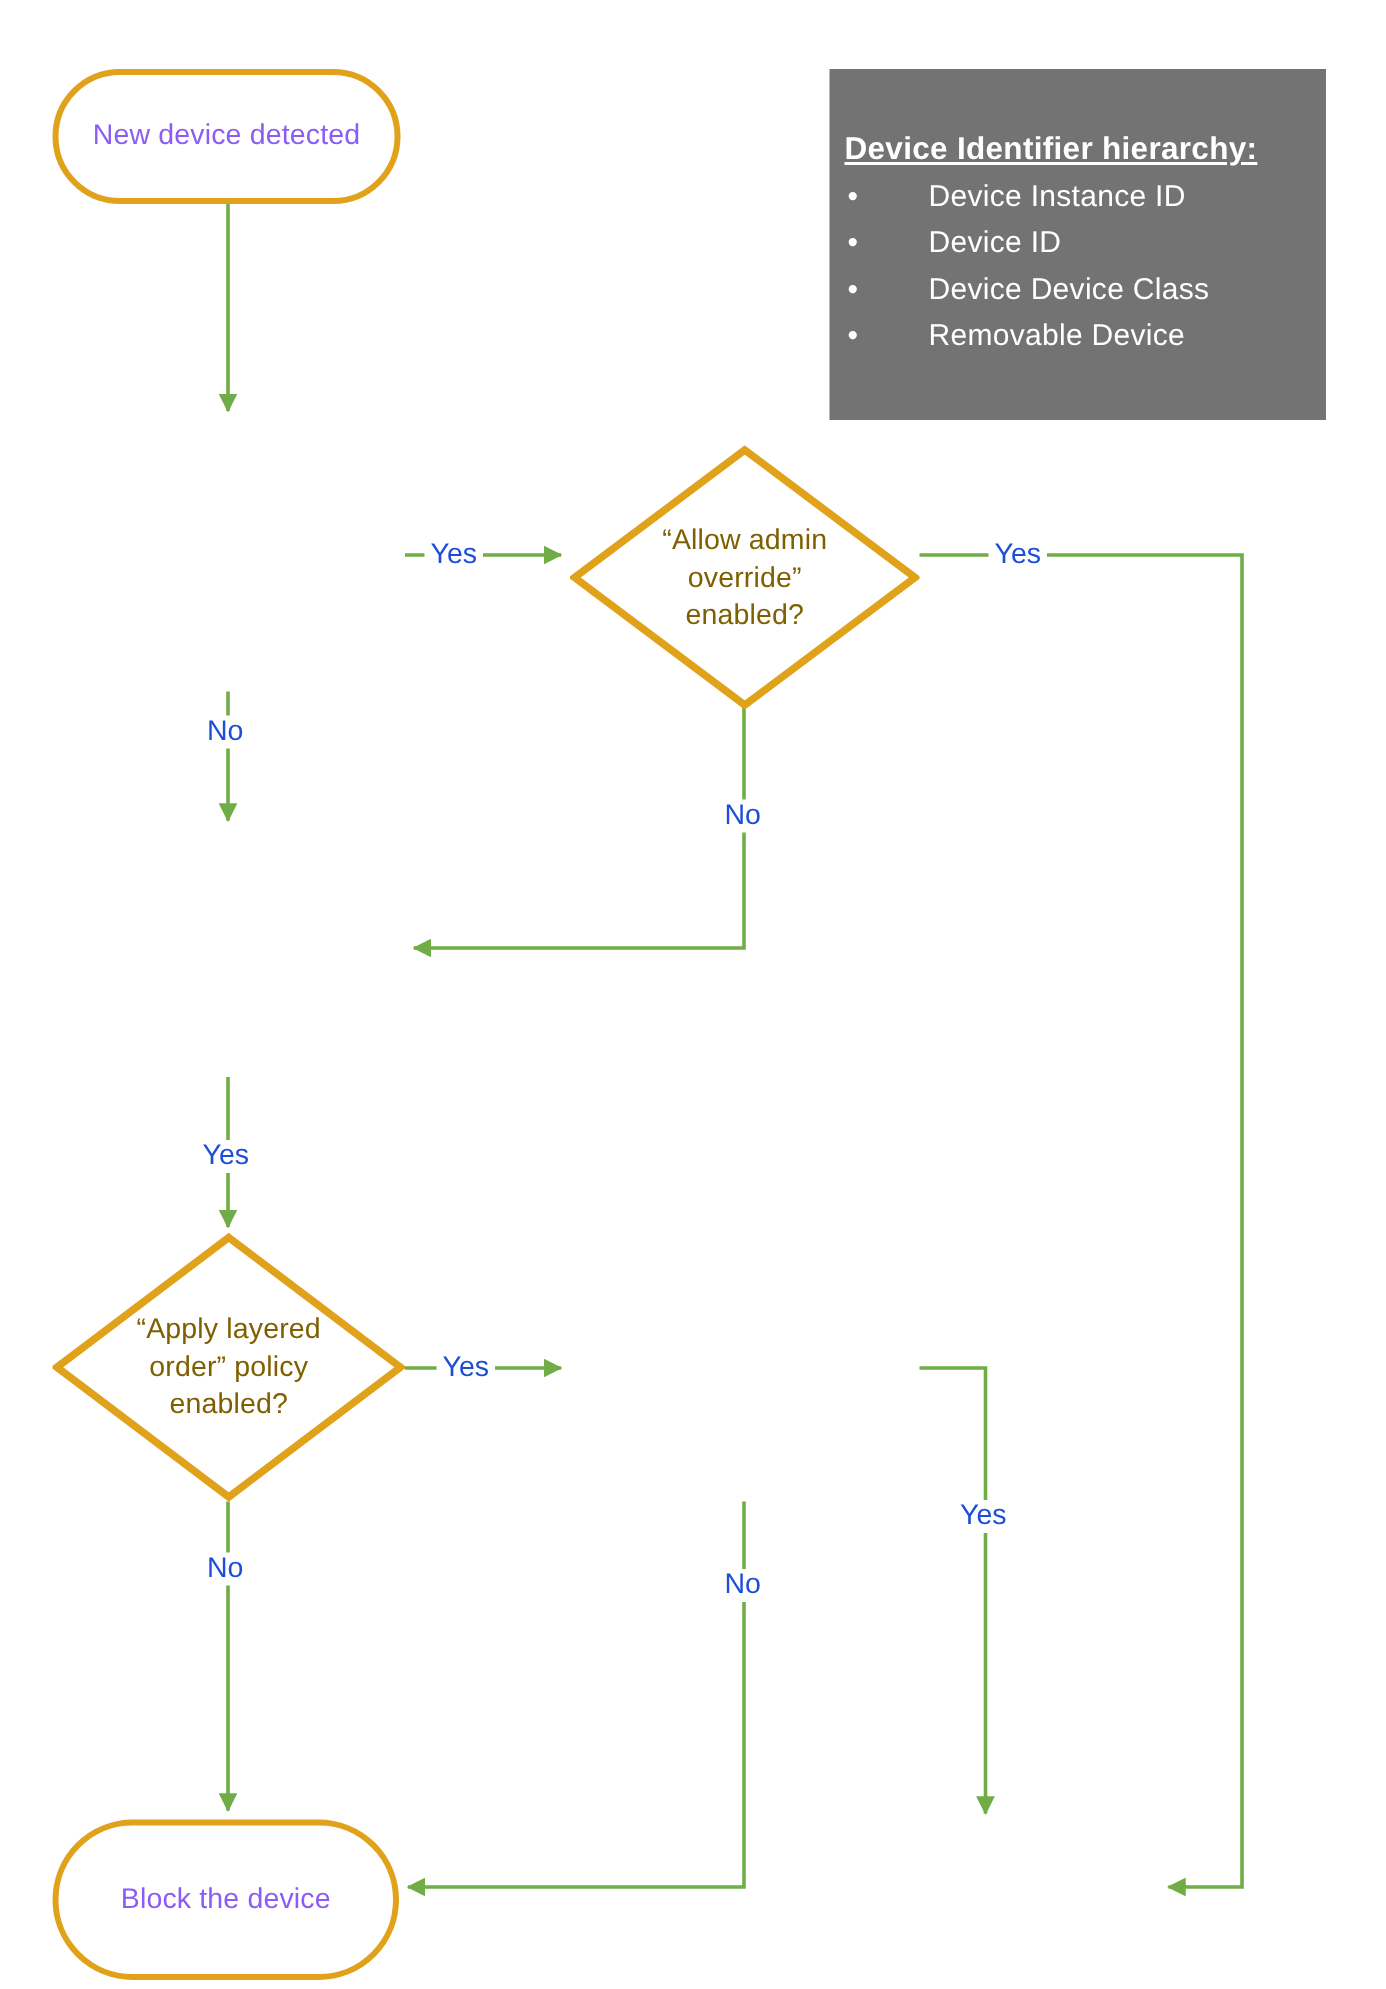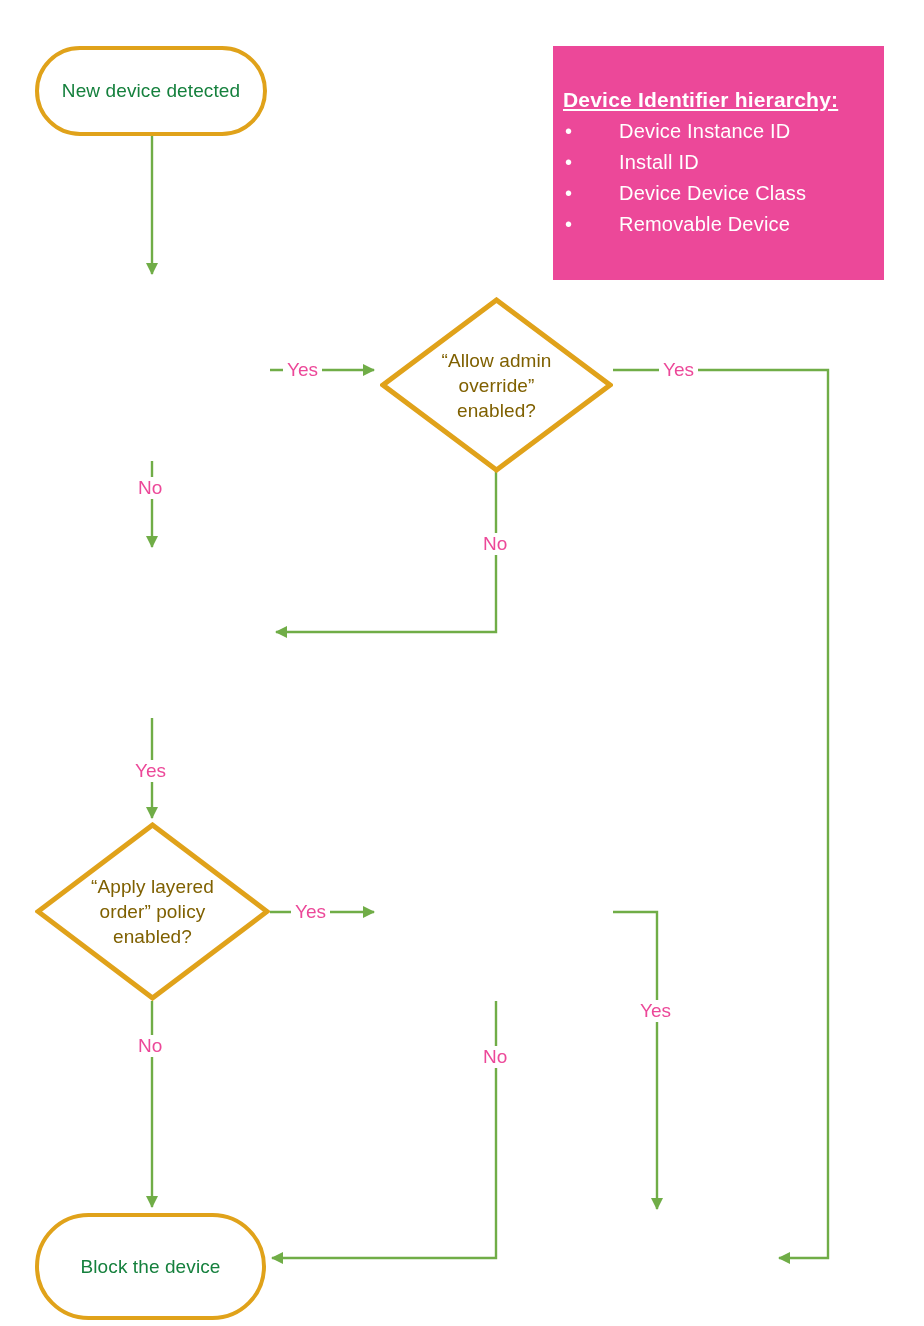--- a/index.html
+++ b/index.html
@@ -31,21 +31,21 @@
     box-sizing: border-box;
     border: 4px solid #E0A21A;
     border-radius: 999px;
     background: #ffffff;
     display: flex;
     align-items: center;
     justify-content: center;
     z-index: 3;
   }
   .terminator .node-label {
-    color: #15803d;
+    color: #8b5cf6;
     font-size: 19px;
     line-height: 24px;
     text-align: center;
     letter-spacing: .1px;
   }
 
   
   .decision {
     position: absolute;
     z-index: 3;
@@ -69,37 +69,37 @@
     font-size: 19px;
     line-height: 25px;
     text-align: center;
     white-space: pre-line;
     letter-spacing: .1px;
   }
 
   
   .edge-label {
     position: absolute;
-    color: #ec4899;
+    color: #1d4ed8;
     font-size: 19px;
     line-height: 22px;
     background: #ffffff;
     padding: 0 4px;
     white-space: nowrap;
     z-index: 4;
   }
 
   
   #legend {
     position: absolute;
     left: 553px;
     top: 46px;
     width: 331px;
     height: 234px;
-    background: #ec4899;
+    background: #737373;
     z-index: 2;
     box-sizing: border-box;
     padding: 40px 0 15px 0;
   }
   #legend .legend-title {
     color: #ffffff;
     font-size: 21px;
     font-weight: bold;
     text-decoration: underline;
     line-height: 28px;
@@ -165,21 +165,21 @@
 
   <div id="legend">
     <div class="legend-title">Device Identifier hierarchy:</div>
     <ul>
       <li>
         <span class="bullet">•</span>
         <span>Device Instance ID</span>
       </li>
       <li>
         <span class="bullet">•</span>
-        <span>Install ID</span>
+        <span>Device ID</span>
       </li>
       <li>
         <span class="bullet">•</span>
         <span>Device Device Class</span>
       </li>
       <li>
         <span class="bullet">•</span>
         <span>Removable Device</span>
       </li>
     </ul>

